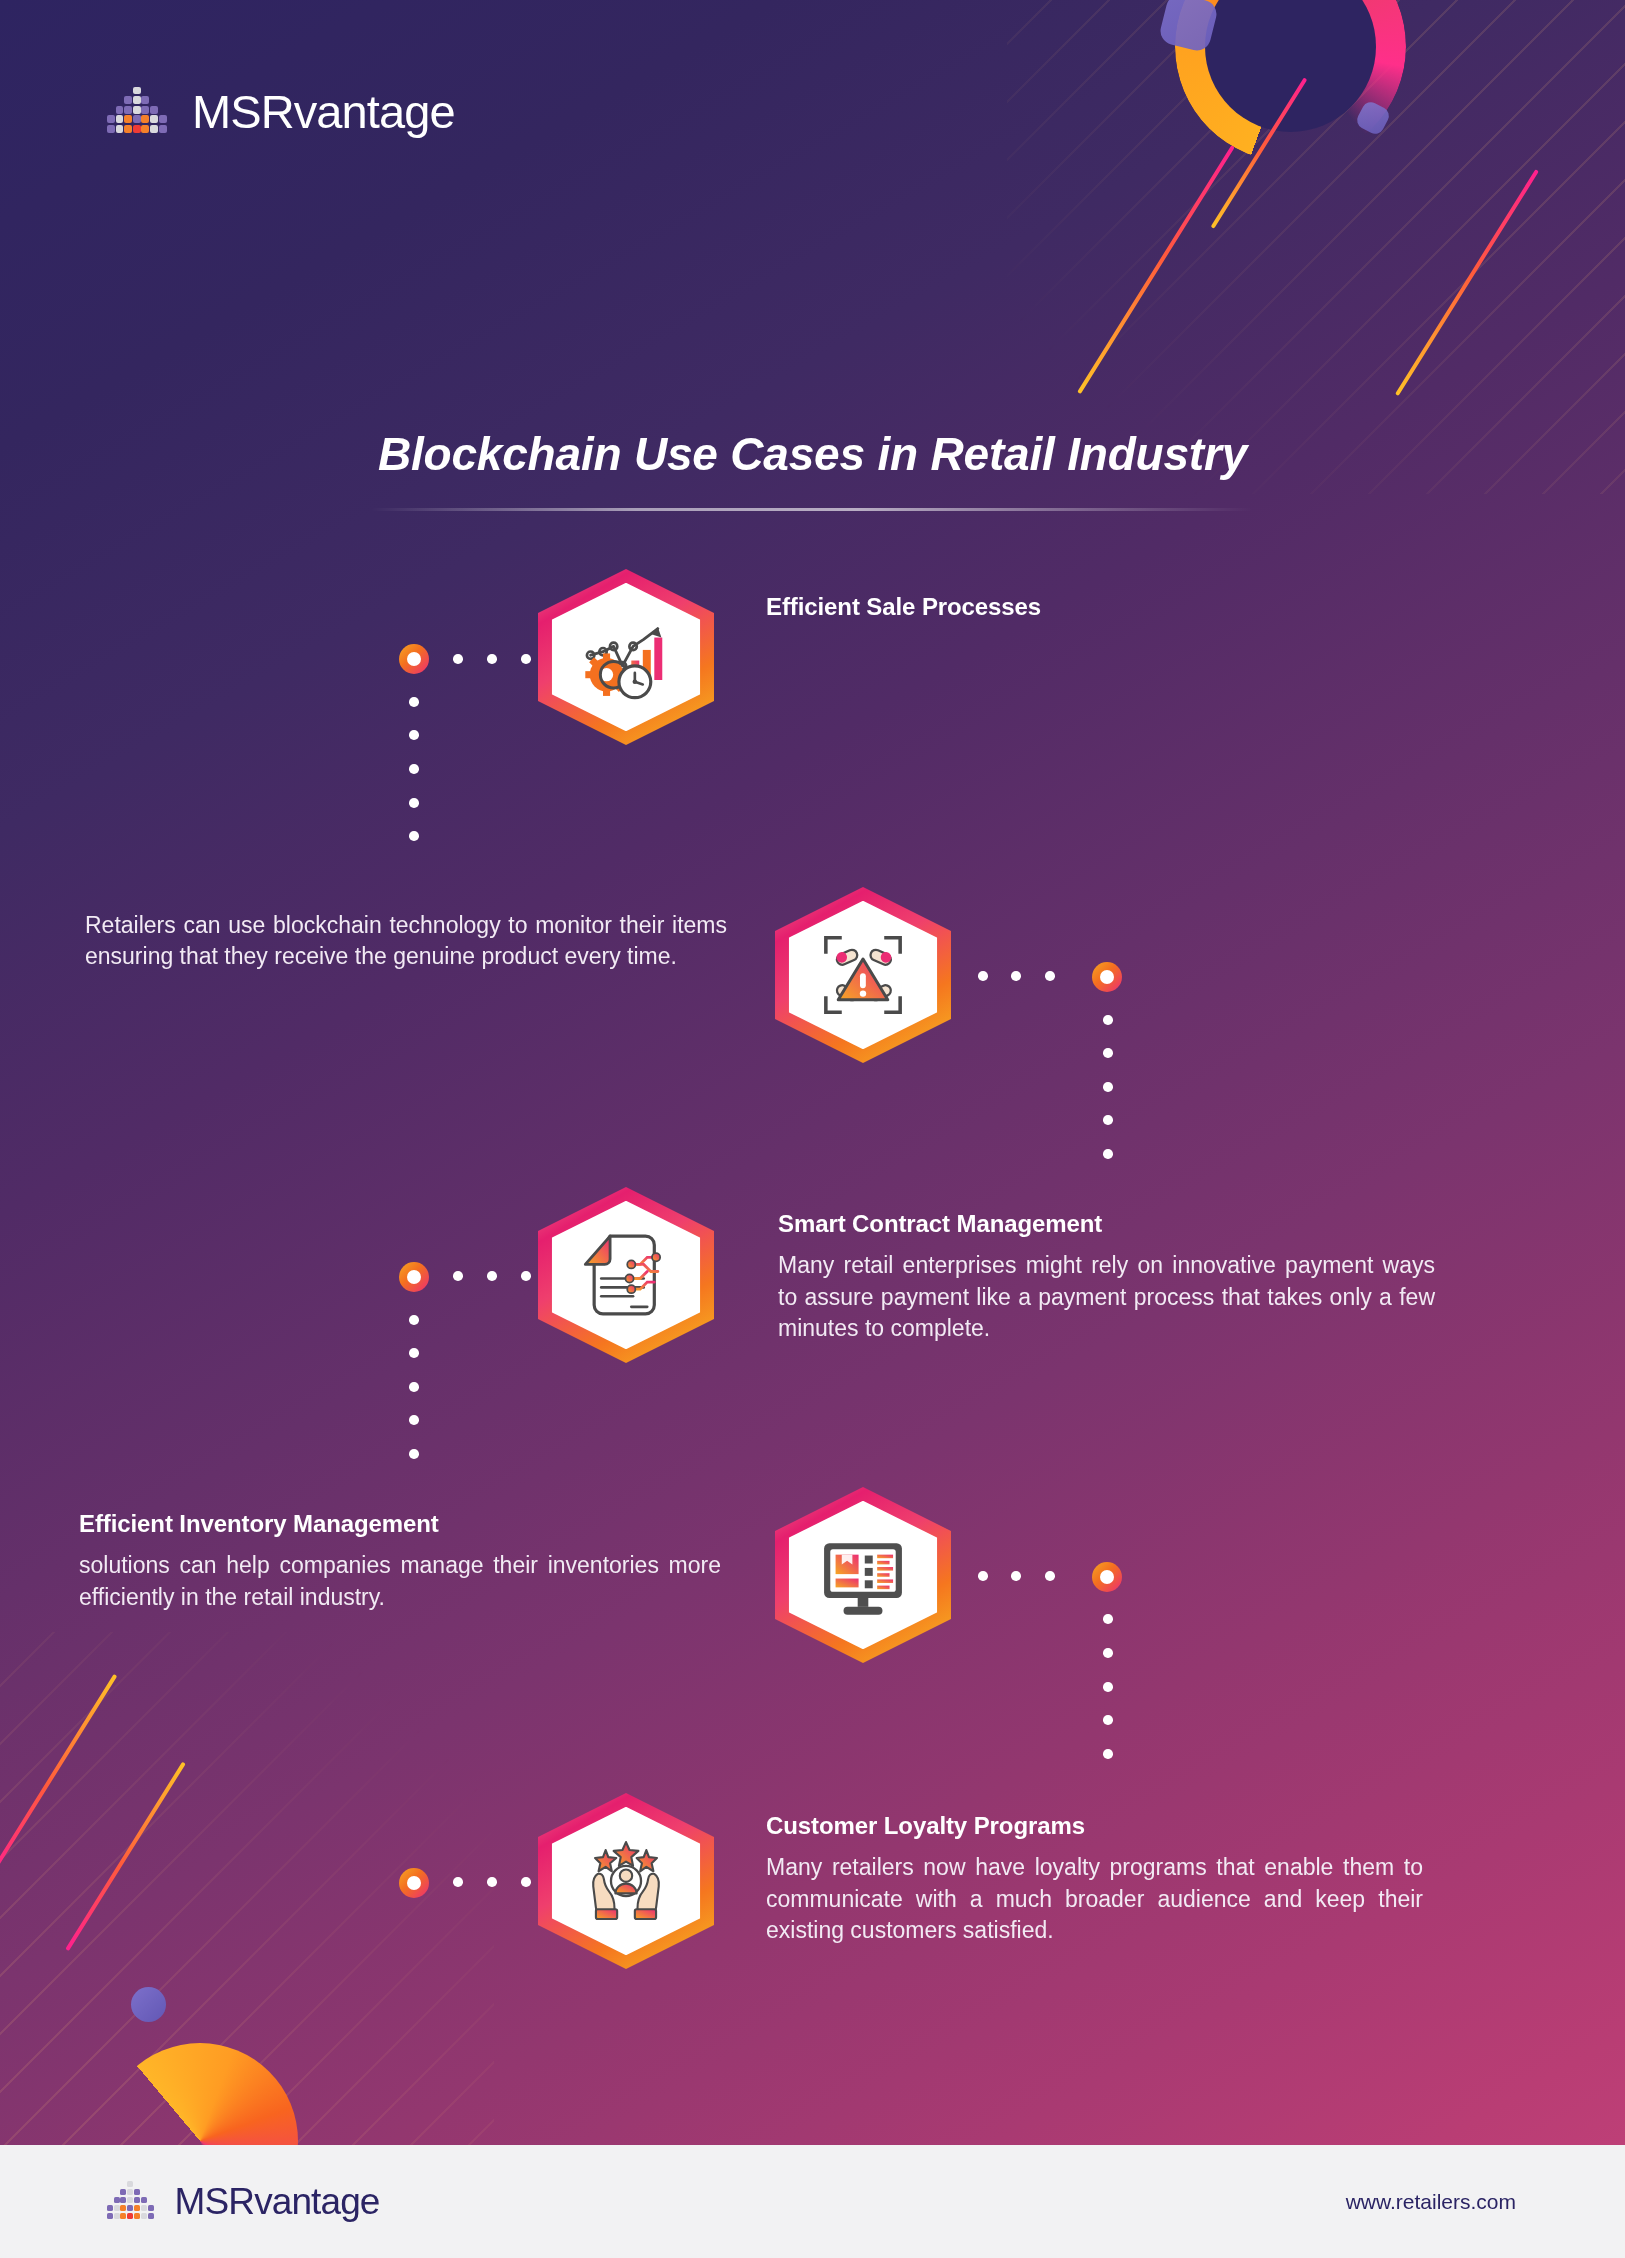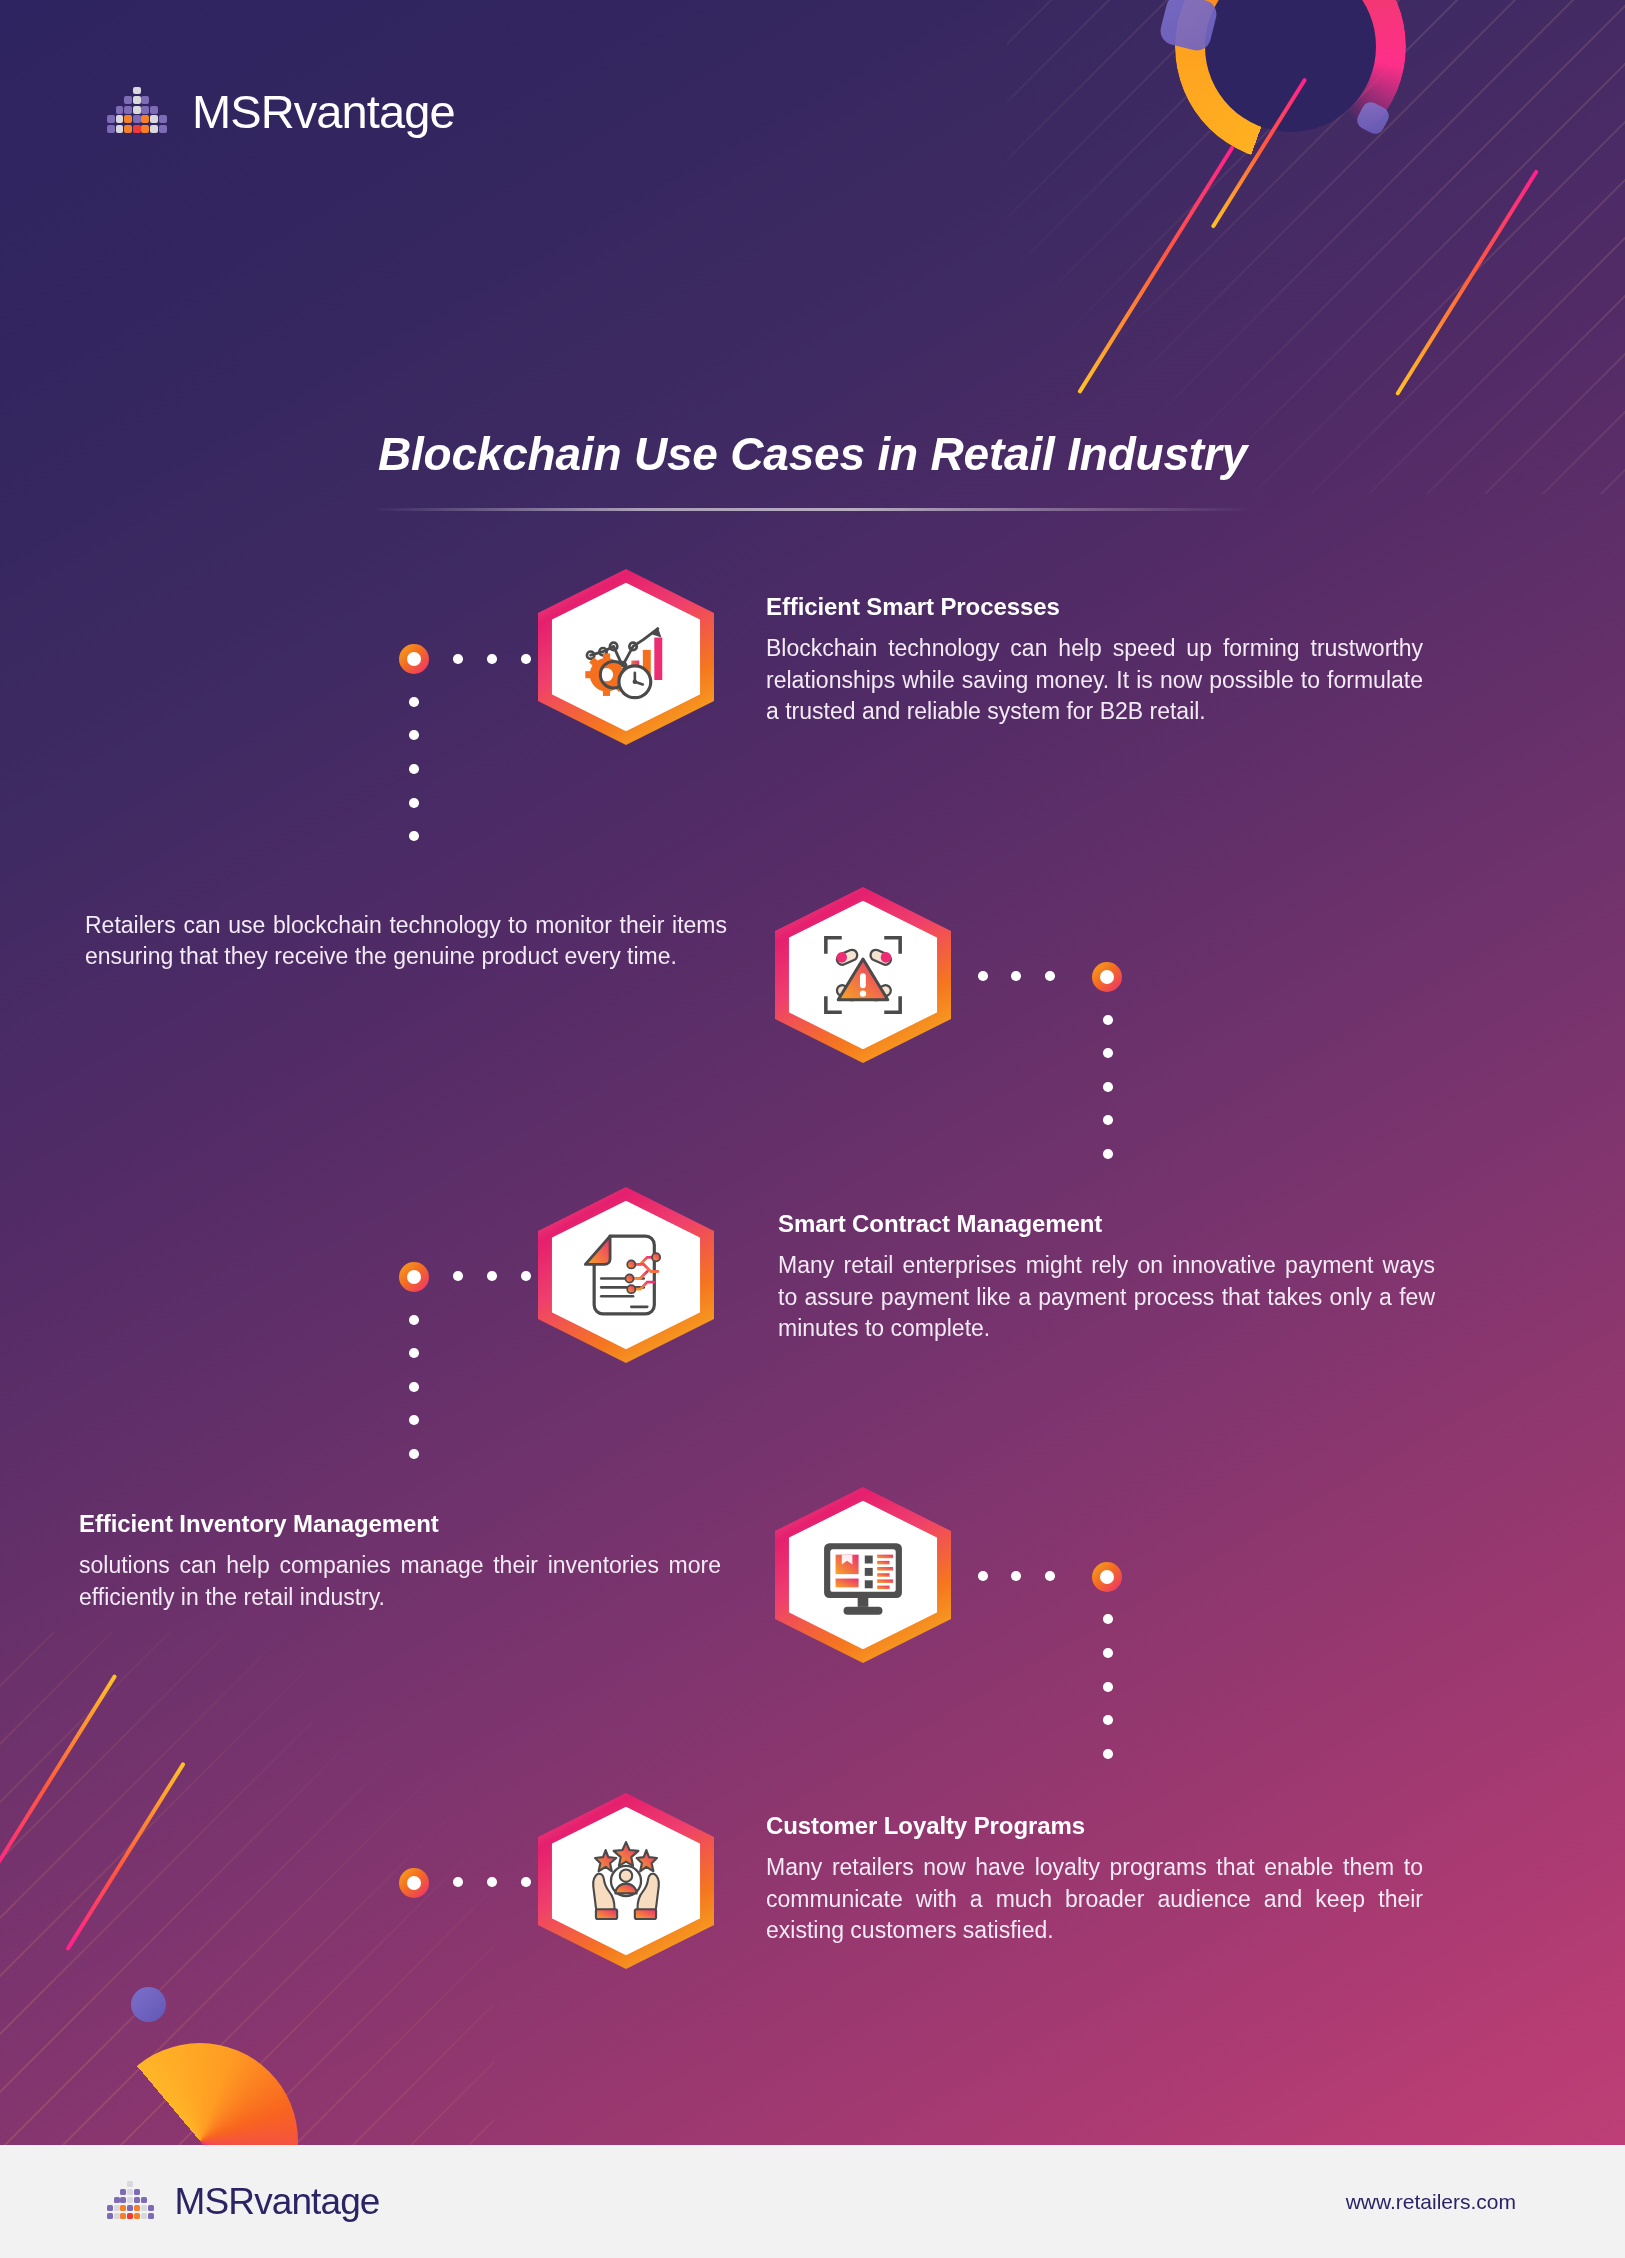--- a/index.html
+++ b/index.html
@@ -266,22 +266,21 @@
   <div class="dot" style="left:453px; top:654px;"></div>
   <div class="dot" style="left:487px; top:654px;"></div>
   <div class="dot" style="left:521px; top:654px;"></div>
   <div class="dot" style="left:409px; top:697px;"></div>
   <div class="dot" style="left:409px; top:730px;"></div>
   <div class="dot" style="left:409px; top:764px;"></div>
   <div class="dot" style="left:409px; top:798px;"></div>
   <div class="dot" style="left:409px; top:831px;"></div>
 
   <div class="txt" style="left:766px; top:593px;">
-    <h3>Efficient Smart Processes</h3>
-    <p>Blockchain technology can help speed up forming trustworthy relationships while saving money. It is now possible to formulate a trusted and reliable system for B2B retail.</p>
+    <h3>Efficient Sale Processes</h3>
   </div>
 
   <div class="hexwrap" style="left:775px; top:887px;">
     <div class="hex-outer"></div>
     <div class="hex-inner"></div>
     <div class="hex-icon">
       <svg width="92" height="92" viewBox="0 0 104 104">
         <defs>
           <linearGradient id="g2" x1="0" y1="1" x2="1" y2="0">
             <stop offset="0" stop-color="#f6a623"></stop>

